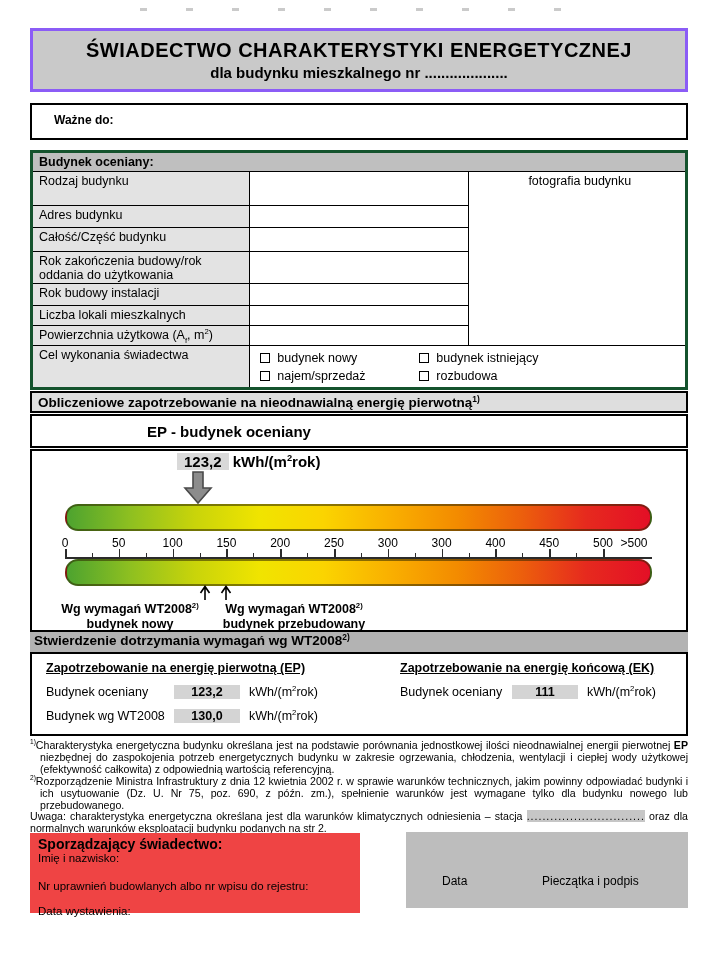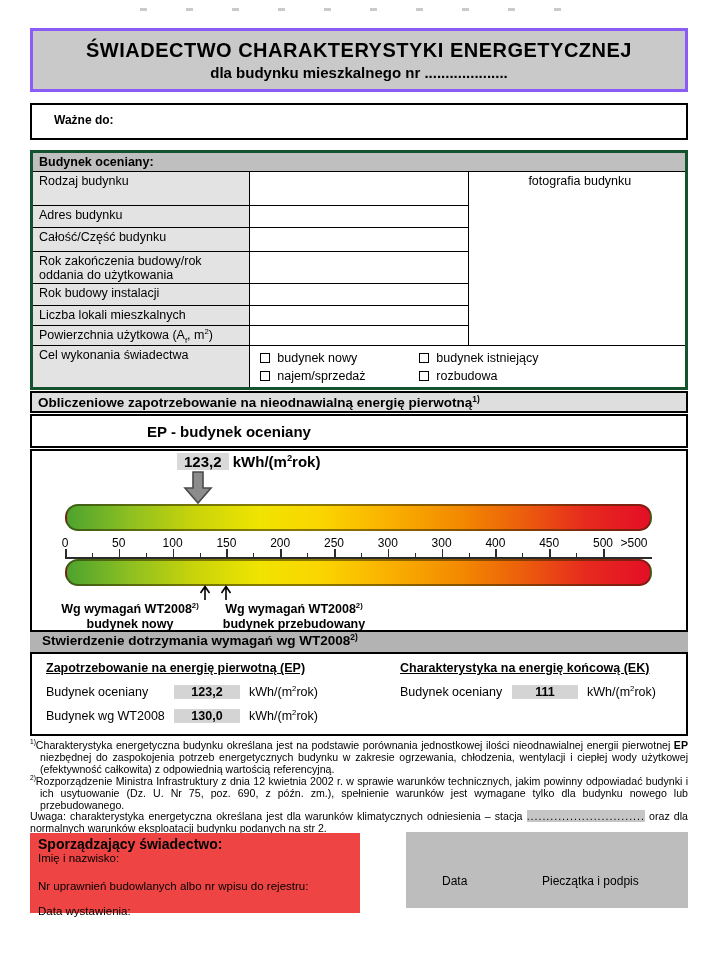--- a/index.html
+++ b/index.html
@@ -53,21 +53,21 @@
   .tick-labels{position:absolute;top:85px;left:0;height:16px;width:100%;font-size:12px;}
   .tick-labels span{position:absolute;transform:translateX(-50%);white-space:nowrap;}
   .ruler{position:absolute;left:33px;top:96px;width:587px;height:10px;border-bottom:2px solid #2b2b2b;}
   .tick{position:absolute;bottom:0;width:1px;background:#2b2b2b;height:4px;}
   .tick.major{height:8px;width:1.5px;}
   .up-marker{position:absolute;top:134px;transform:translateX(-50%);}
   .wt-label{position:absolute;top:151px;transform:translateX(-50%);text-align:center;
             font-size:12.5px;font-weight:bold;line-height:15px;white-space:nowrap;}
 
   
-  .comp-bar{top:632px;height:20px;background:#b3b3b3;font-size:13.5px;font-weight:bold;padding:1px 0 0 12px;}
+  .comp-bar{top:632px;height:20px;background:#b3b3b3;font-size:13.5px;font-weight:bold;padding:1px 0 0 4px;}
   .values-box{top:652px;height:84px;border:2px solid #000;position:absolute;}
   .vcol{position:absolute;top:7px;font-size:12.5px;}
   .vcol-left{left:14px;width:335px;}
   .vcol-right{left:368px;width:285px;}
   .vtitle{font-weight:bold;text-decoration:underline;}
   .vrow{margin-top:10px;display:flex;align-items:baseline;}
   .vlab{display:inline-block;width:128px;}
   .vlab-r{display:inline-block;width:112px;}
   .vval{display:inline-block;width:66px;text-align:center;font-weight:bold;background:#d4d4d4;}
   .vunit{margin-left:9px;}
@@ -255,21 +255,21 @@
         <span class="vval">123,2</span>
         <span class="vunit"><span>kWh/(m</span><sup>2</sup><span>rok)</span></span>
       </div>
       <div class="vrow">
         <span class="vlab">Budynek wg WT2008</span>
         <span class="vval">130,0</span>
         <span class="vunit"><span>kWh/(m</span><sup>2</sup><span>rok)</span></span>
       </div>
     </div>
     <div class="vcol vcol-right">
-      <span class="vtitle">Charakterystyka na energię końcową (EK)</span>
+      <span class="vtitle">Zapotrzebowanie na energię końcową (EK)</span>
       <div class="vrow">
         <span class="vlab-r">Budynek oceniany</span>
         <span class="vval">111</span>
         <span class="vunit"><span>kWh/(m</span><sup>2</sup><span>rok)</span></span>
       </div>
     </div>
   </div>
 
   <div class="box footnotes">
     <p><sup>1)</sup><span>Charakterystyka energetyczna budynku określana jest na podstawie porównania jednostkowej ilości nieodnawialnej energii pierwotnej </span><b>EP</b><span> niezbędnej do zaspokojenia potrzeb energetycznych budynku w zakresie ogrzewania, chłodzenia, wentylacji i ciepłej wody użytkowej (efektywność całkowita) z odpowiednią wartością referencyjną.</span></p>

